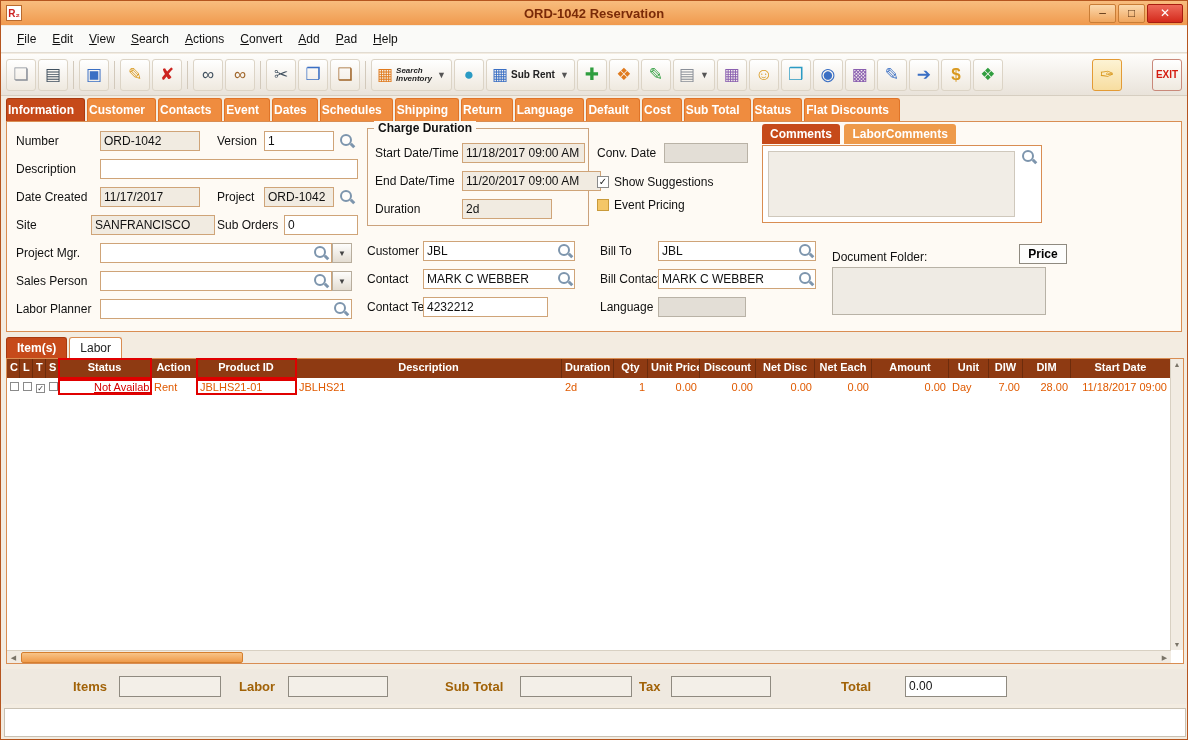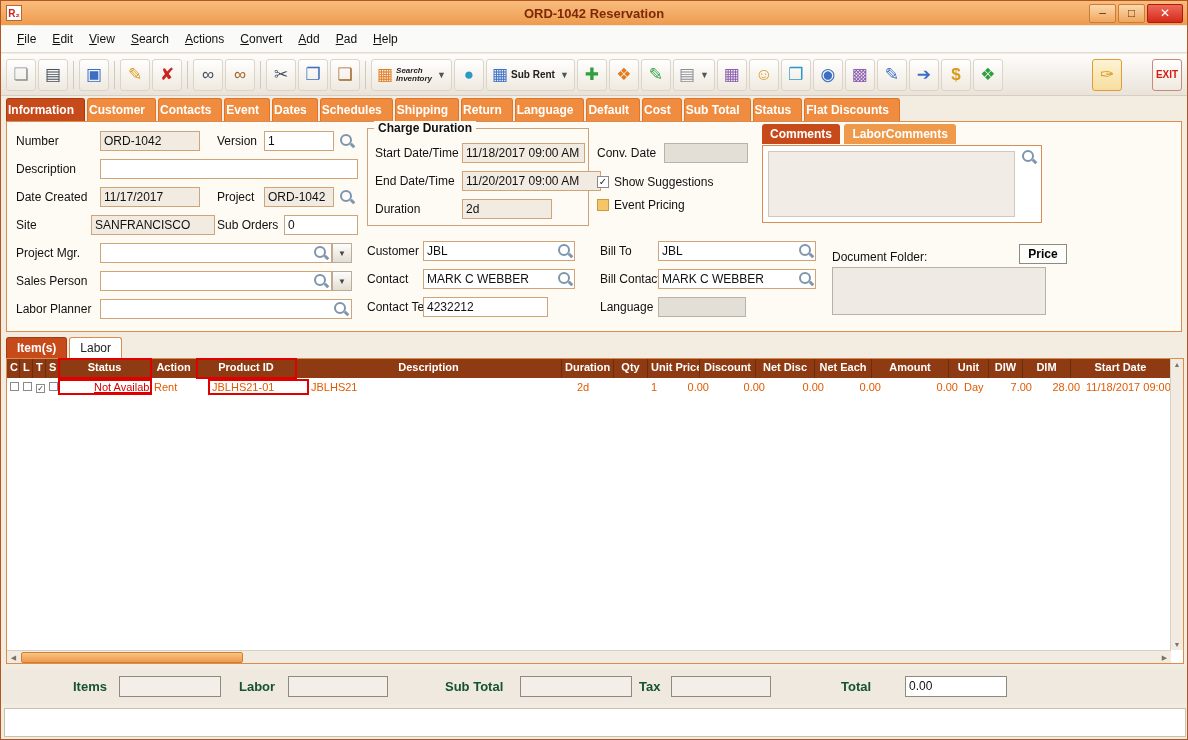--- a/index.html
+++ b/index.html
@@ -95,21 +95,21 @@
     display:flex; flex-direction:column; justify-content:space-between; align-items:center; }
   .hscroll { position:absolute; left:0; bottom:0; width:1164px; height:13px; background:#f1ebe2; border-top:1px solid #d8d0c2; }
   .scroll-arrow { font-size:7px; color:#7a7468; padding:2px; }
   .hthumb { position:absolute; left:14px; top:1px; width:222px; height:11px;
     background:linear-gradient(#f8c488,#ef9b4a); border:1px solid #d57f2e; border-radius:2px; }
   .harrow { position:absolute; top:0; width:13px; height:13px; display:flex; align-items:center; justify-content:center;
     font-size:7px; color:#7a7468; }
 
   
   .summary { position:absolute; left:0; top:668px; width:100%; height:35px; background:#efe9e0; display:flex; align-items:center; }
-  .sum-label { position:absolute; font-size:13px; font-weight:bold; color:#14532d; }
+  .sum-label { position:absolute; font-size:13px; font-weight:bold; color:#a16207; }
   .sum-inp { position:absolute; height:21px; border:1px solid #8f8a80; background:#f3efe8; font-size:12px; padding:0 3px; line-height:19px; color:#111; }
   .sum-inp.white { background:#fff; }
 
   .bottom-strip { position:absolute; left:3px; top:707px; width:1182px; height:29px; background:#fff; border:1px solid #c9c1b3; }
 </style>
 </head>
 <body>
 
 <div class="window">
 
@@ -377,21 +377,21 @@
       <div class="th" style="width:34px">DIW</div>
       <div class="th" style="width:48px">DIM</div>
       <div class="th" style="flex:1;border-right:none">Start Date</div>
     </div>
     <div class="trow">
       <div class="td c" style="width:13px"><span class="row-cbx"></span></div>
       <div class="td c" style="width:13px"><span class="row-cbx"></span></div>
       <div class="td c" style="width:13px"><span class="row-cbx">✓</span></div>
       <div class="td c" style="width:13px"><span class="row-cbx"></span></div>
       <div class="td red-outline" style="width:92px"><span class="status-na">Not Available</span></div>
-      <div class="td" style="width:58px">Rent</div>
+      <div class="td" style="width:46px">Rent</div>
       <div class="td red-outline" style="width:99px">JBLHS21-01</div>
       <div class="td" style="width:266px">JBLHS21</div>
       <div class="td" style="width:52px">2d</div>
       <div class="td r" style="width:34px">1</div>
       <div class="td r" style="width:52px">0.00</div>
       <div class="td r" style="width:56px">0.00</div>
       <div class="td r" style="width:59px">0.00</div>
       <div class="td r" style="width:57px">0.00</div>
       <div class="td r" style="width:77px">0.00</div>
       <div class="td" style="width:40px">Day</div>

